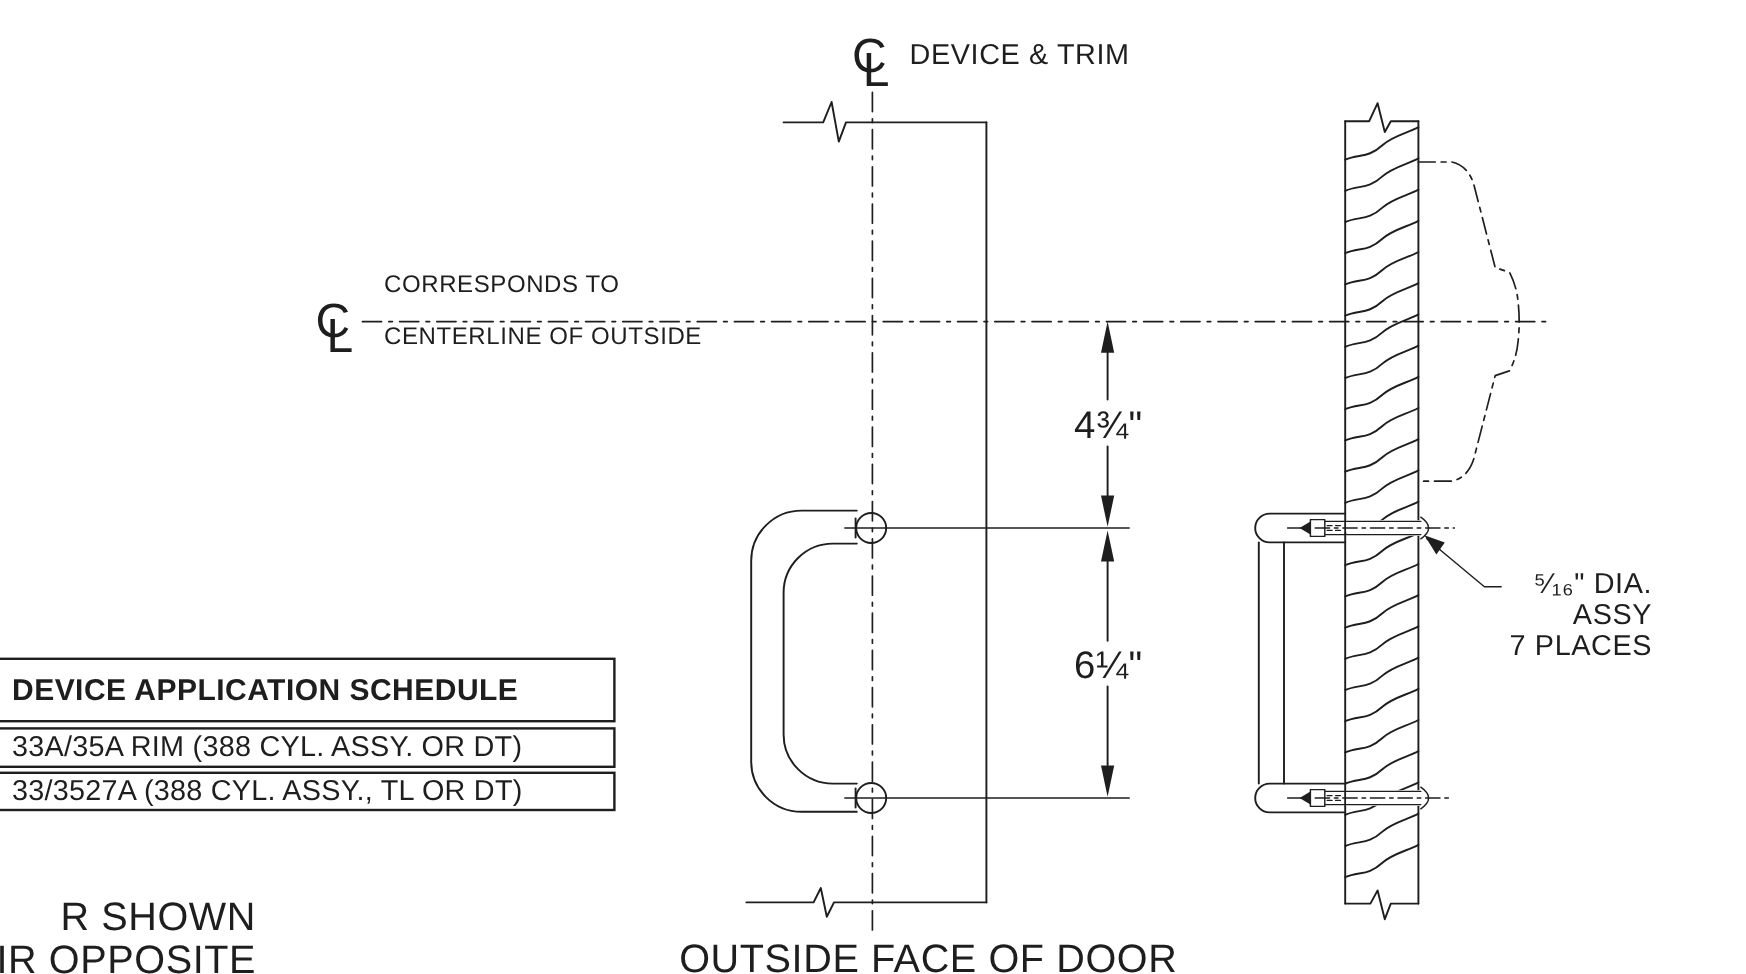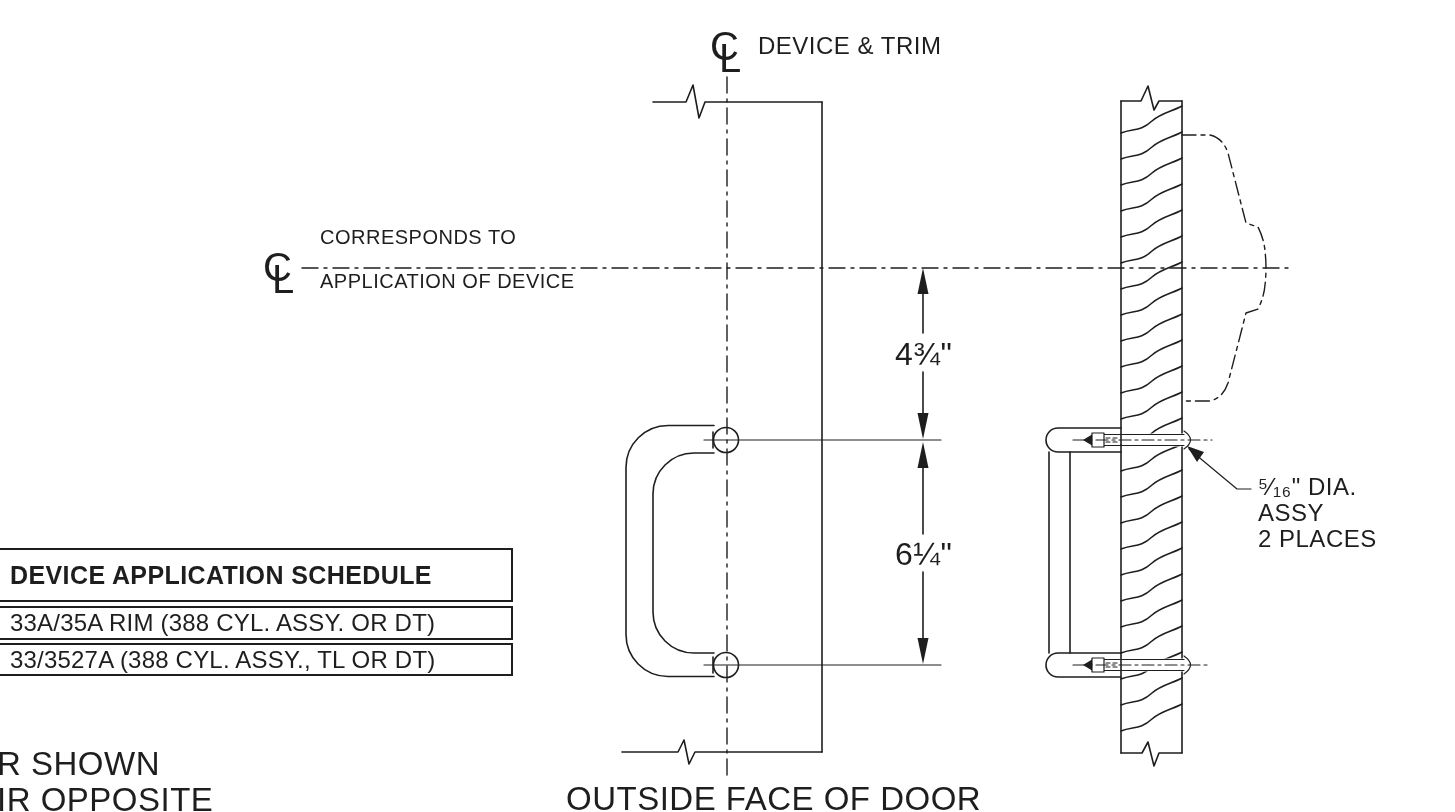--- a/index.html
+++ b/index.html
@@ -15,21 +15,21 @@
   #dwg path, #dwg line, #dwg circle, #dwg polyline {
     stroke:var(--ink); fill:none; stroke-width:1.6; stroke-linecap:round; stroke-linejoin:round;
   }
   #dwg .thin { stroke-width:1.2; }
   #dwg .cl   { stroke-dasharray:16 6 3 6; stroke-width:1.4; }
   #dwg .ph   { stroke-dasharray:14 5 4 5; stroke-width:1.4; }
   #dwg .ax   { stroke-dasharray:12 4 3 4; stroke-width:1.2; }
   #dwg .fill { fill:var(--ink); stroke:none; }
   #dwg .white{ fill:var(--bg); stroke:none; }
   #dwg text  { fill:var(--ink); stroke:none; font-family:"Liberation Sans","DejaVu Sans",sans-serif; }
-  .lbl { position:absolute; white-space:nowrap; line-height:1.08; letter-spacing:0.5px; }
+  .lbl { position:absolute; white-space:nowrap; line-height:1.08; letter-spacing:0.5px;text-align:right; }
   .fs24 { font-size:24px; }
   .fs25 { font-size:20px; }
   .fs32 { font-size:32px; }
   .fs33 { font-size:33px; }
   .note3 { line-height:26px; }
   .hand  { line-height:36px; }
   
   .sched { position:absolute; left:-20px; top:548px; width:533px; }
   .sched .box {
     box-sizing:border-box; border:2px solid var(--ink); background:var(--bg);
@@ -156,29 +156,29 @@
 
     <g>
       <path class="thin" d="M1251,489 H1237 L1189,449"></path>
       <polygon class="fill" points="1187,446 1204,452 1197,462"></polygon>
     </g>
   </svg>
 
   <div class="lbl fs24" style="left:758px; top:33px;">DEVICE &amp; TRIM</div>
 
   <div class="lbl fs25" style="left:320px; top:227px;">CORRESPONDS TO</div>
-  <div class="lbl fs25" style="left:320px; top:271px;">APPLICATION OF DEVICE</div>
+  <div class="lbl fs25" style="left:320px; top:271px;">CENTERLINE OF OUTSIDE</div>
 
   <div class="lbl fs32" style="left:895px; top:337px;">4¾"</div>
   <div class="lbl fs32" style="left:895px; top:537px;">6¼"</div>
 
   <div class="lbl fs24 note3" style="left:1258px; top:474px;">
     <div>⁵⁄₁₆" DIA.</div>
     <div>ASSY</div>
-    <div>2 PLACES</div>
+    <div>7 PLACES</div>
   </div>
 
   <div class="lbl fs33" style="left:566px; top:781px;">OUTSIDE FACE OF DOOR</div>
 
   <div class="lbl fs33 hand" style="left:-3px; top:746px;">
     <div>R SHOWN</div>
     <div>IR OPPOSITE</div>
   </div>
 
   <div class="sched">

